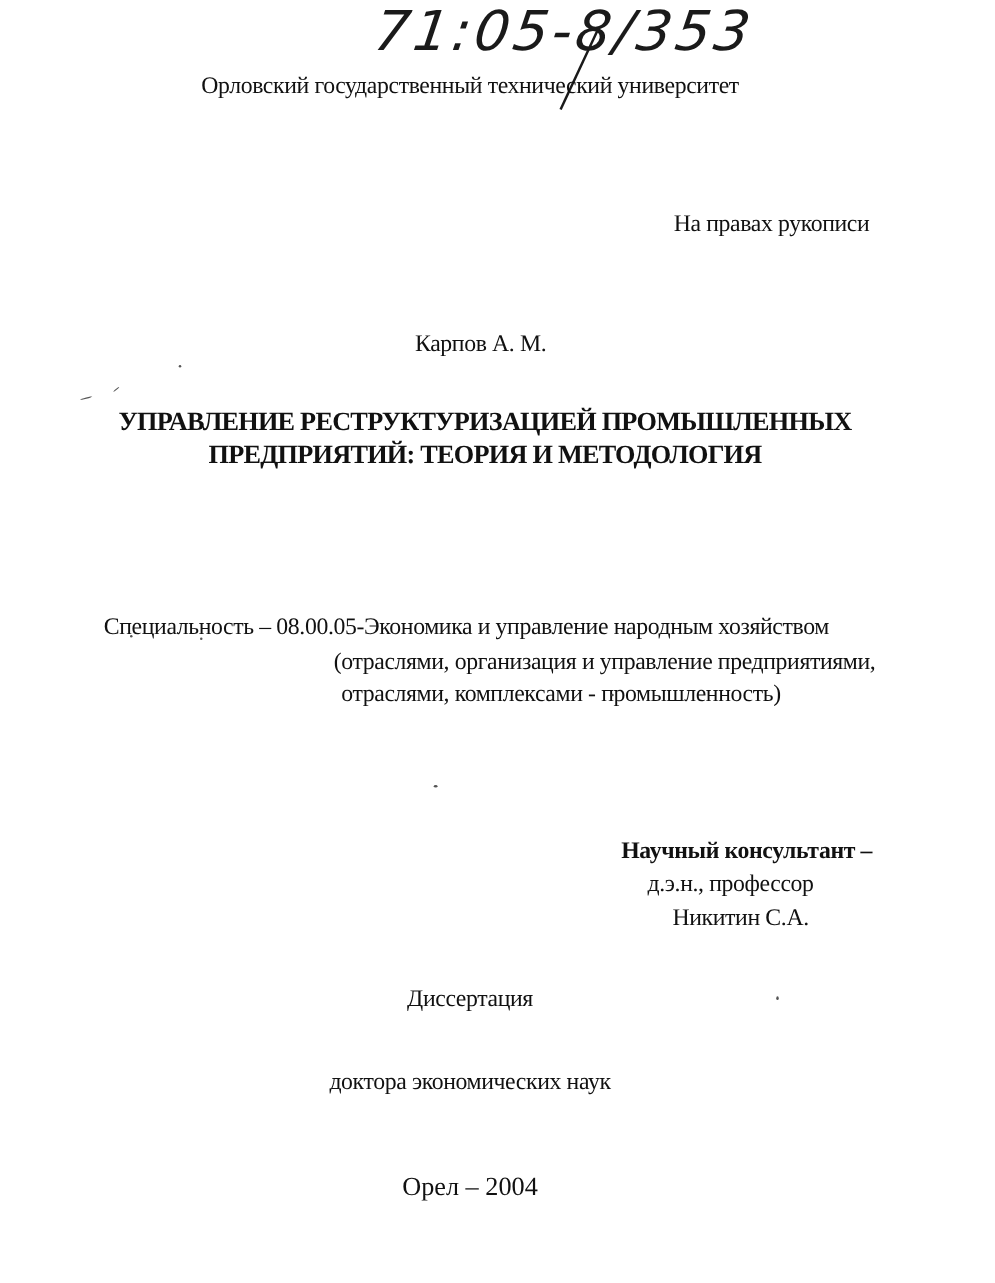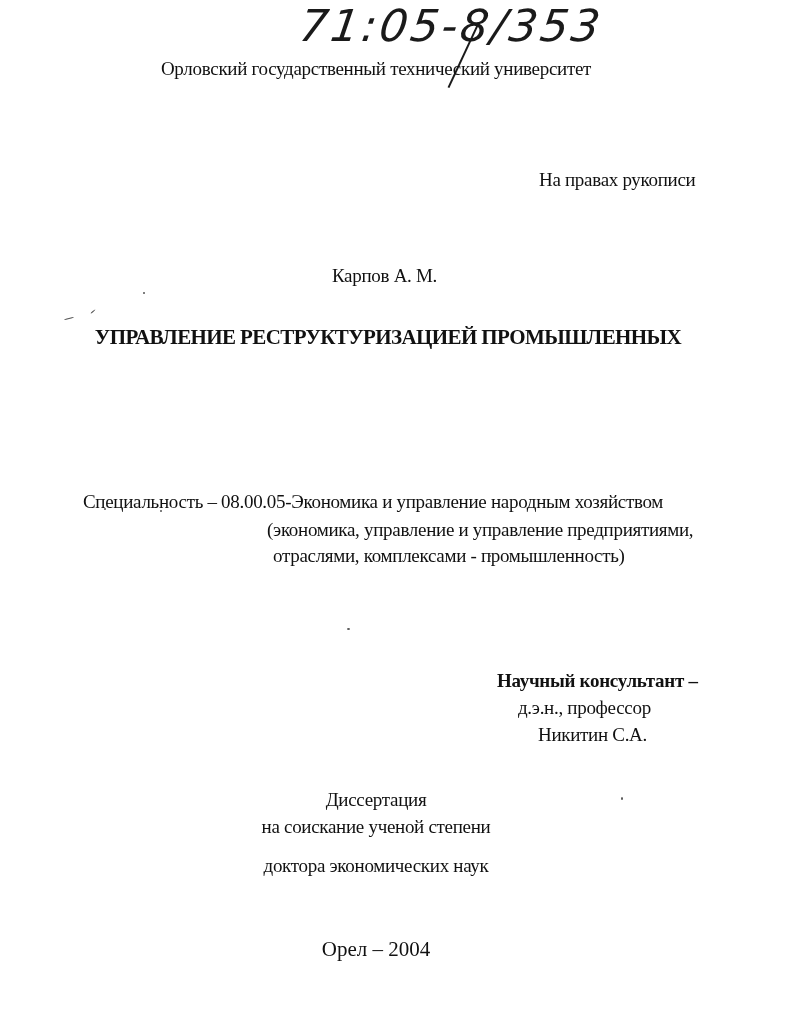--- a/index.html
+++ b/index.html
@@ -78,31 +78,31 @@
   <div class="handwritten">71:05-8/353</div>
   <div class="hw-slash"></div>
 
   <div class="center t18" style="top:58px;">Орловский государственный технический университет</div>
 
   <div class="abs t18" style="left:539px; top:133px;">На правах рукописи</div>
 
   <div class="abs t18" style="left:332px; top:229px;">Карпов А. М.</div>
 
   <div class="title" style="top:324px;">УПРАВЛЕНИЕ  РЕСТРУКТУРИЗАЦИЕЙ ПРОМЫШЛЕННЫХ</div>
+  <div class="title" style="top:350px;">ПРЕДПРИЯТИЙ: ТЕОРИЯ И МЕТОДОЛОГИЯ</div>
 
   <div class="abs t18" style="left:83px; top:455px;">Специальность – 08.00.05-Экономика и управление народным хозяйством</div>
-  <div class="abs t18" style="left:267px; top:483px;">(экономика, управление и управление предприятиями,</div>
+  <div class="abs t18" style="left:267px; top:483px;">(отраслями, организация и управление предприятиями,</div>
   <div class="abs t18" style="left:273px; top:509px;">отраслями, комплексами - промышленность)</div>
 
   <div class="abs t18" style="left:497px; top:634px;font-weight:bold;">Научный консультант –</div>
   <div class="abs t18" style="left:518px; top:661px;">д.э.н., профессор</div>
   <div class="abs t18" style="left:538px; top:688px;">Никитин С.А.</div>
 
   <div class="center t18" style="top:789px;">Диссертация</div>
-  <div class="center t18" style="top:816px;">на соискание ученой степени</div>
   <div class="center t18" style="top:843px;margin-top:12px;">доктора экономических наук</div>
 
   <div class="center" style="top:937px; font-size:21px;">Орел – 2004</div>
 
   <div class="speck" style="left:64px; top:318px; width:10px; height:1px; transform:rotate(-15deg);"></div>
   <div class="speck" style="left:90px; top:311px; width:6px; height:1px; transform:rotate(-40deg);"></div>
   <div class="speck" style="left:143px; top:292px; width:2px; height:2px;"></div>
   <div class="speck" style="left:160px; top:510px; width:2px; height:2px;"></div>
   <div class="speck" style="left:104px; top:508px; width:2px; height:2px;"></div>
   <div class="speck" style="left:347px; top:628px; width:3px; height:2px;"></div>

